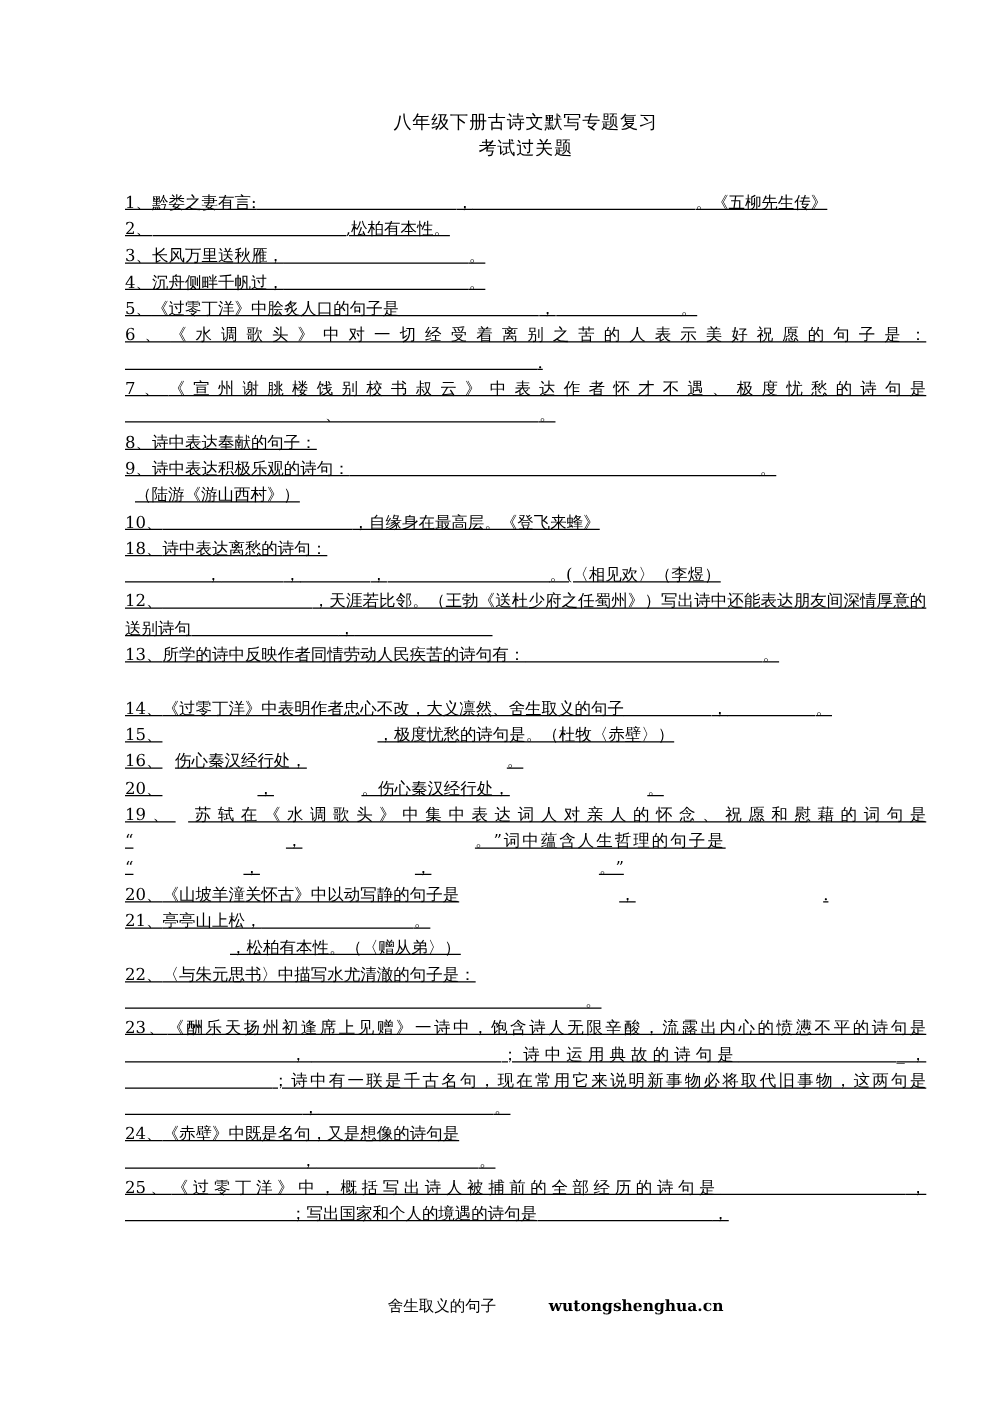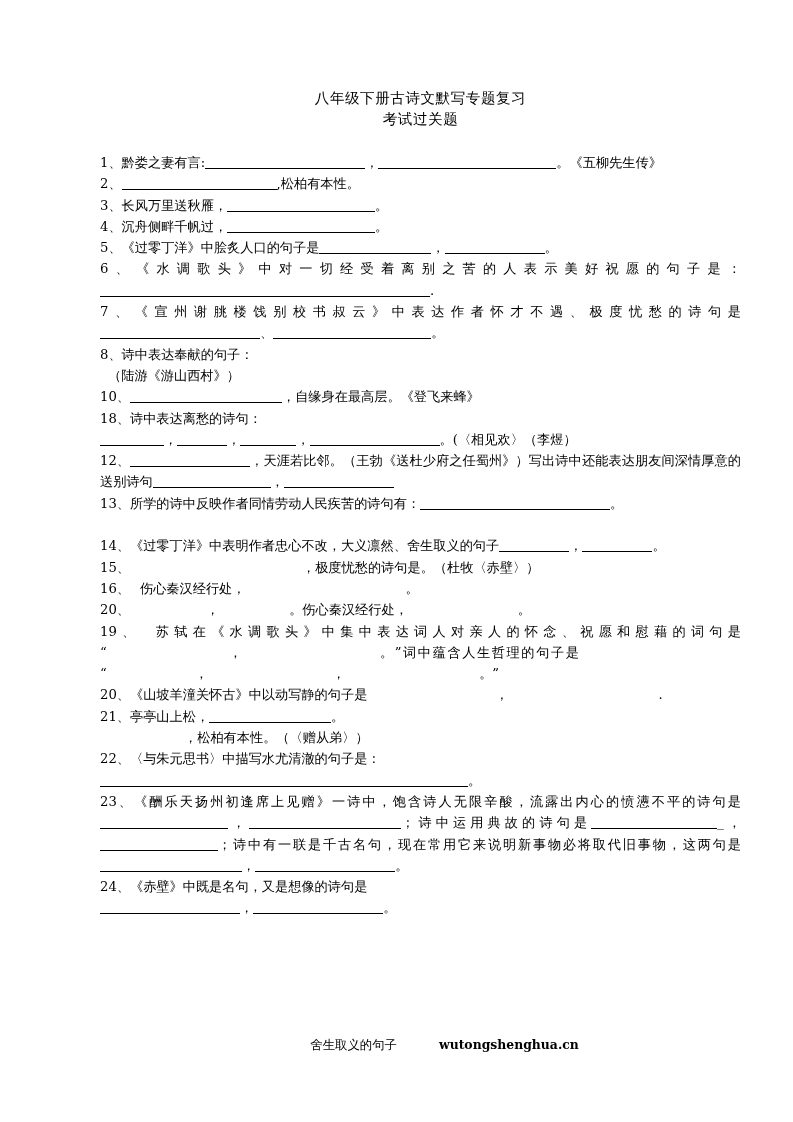--- a/index.html
+++ b/index.html
@@ -33,20 +33,21 @@
     white-space: nowrap;
   }
   .items {
     font-size: 13.2px;
     line-height: 21.3px;
   }
   .item {
     margin: 0;
     padding: 0;
     white-space: normal;
+    text-decoration: underline;
   }
   
   .just {
     text-align: justify;
     text-align-last: justify;
   }
   .just-left {
     text-align: justify;
     text-align-last: left;
   }
@@ -130,20 +131,23 @@
     </div>
     <div class="item">
       <span class="bl" style="width:160px"></span><span>、</span><span class="bl" style="width:158px"></span><span>。</span>
     </div>
 
     <div class="item">
       <span>8、</span><span>诗中表达奉献的句子：</span>
     </div>
 
     <div class="item">
+      <span>9、</span><span>诗中表达积极乐观的诗句：</span><span class="bl" style="width:328px"></span><span>。</span>
+    </div>
+    <div class="item">
       <span style="display:inline-block;width:8px"></span><span>（陆游《游山西村》）</span>
     </div>
 
     <div class="item">
       <span>10、</span><span class="bl" style="width:152px"></span><span>，自缘身在最高层。《登飞来蜂》</span>
     </div>
 
     <div class="item">
       <span>18、</span><span>诗中表达离愁的诗句：</span>
     </div>
@@ -210,20 +214,23 @@
       <span>23、</span><span>《酬乐天扬州初逢席上见赠》一诗中，饱含诗人无限辛酸，流露出内心的愤懑不平的诗句是</span><span class="bl" style="width:128px"></span><span>，</span><span class="bl" style="width:152px"></span><span>；诗中运用典故的诗句是</span><span class="bl" style="width:126px"></span><span>_，</span><span class="bl" style="width:118px"></span><span>；诗中有一联是千古名句，现在常用它来说明新事物必将取代旧事物，这两句是</span><span class="bl" style="width:142px"></span><span>，</span><span class="bl" style="width:140px"></span><span>。</span>
     </div>
 
     <div class="item">
       <span>24、</span><span>《赤壁》中既是名句，又是想像的诗句是</span>
     </div>
     <div class="item">
       <span class="bl" style="width:140px"></span><span>，</span><span class="bl" style="width:130px"></span><span>。</span>
     </div>
 
+    <div class="item just-left">
+      <span>25、</span><span>《过零丁洋》中，概括写出诗人被捕前的全部经历的诗句是</span><span class="bl" style="width:148px"></span><span>，</span><span class="bl" style="width:132px"></span><span>；写出国家和个人的境遇的诗句是</span><span class="bl" style="width:140px"></span><span>，</span>
+    </div>
 
   </div>
 
   <div class="footer">
     <span class="f1">舍生取义的句子</span><span class="f2">wutongshenghua.cn</span>
   </div>
 
 </div>
 
 </body></html>

